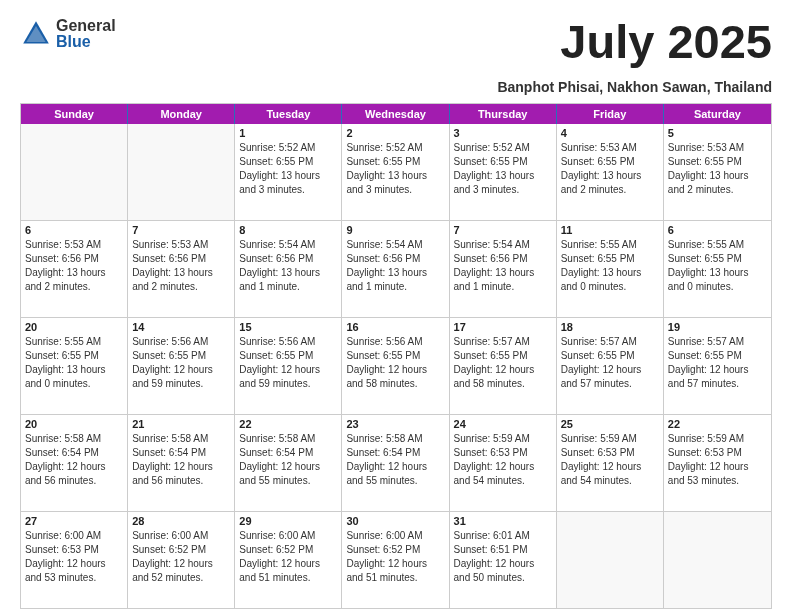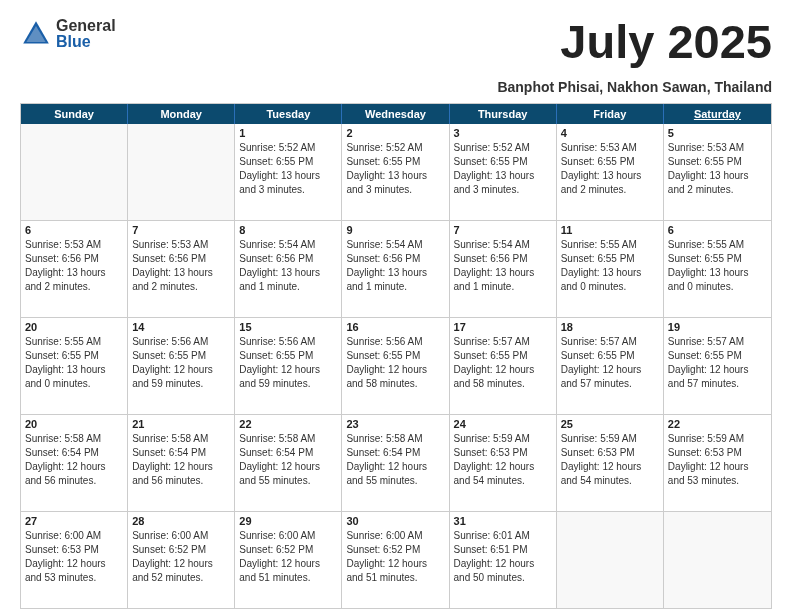--- a/index.html
+++ b/index.html
@@ -64,31 +64,31 @@
     }
     .calendar {
       flex: 1;
       display: flex;
       flex-direction: column;
       border: 1px solid #ccc;
     }
     .cal-header {
       display: grid;
       grid-template-columns: repeat(7, 1fr);
-      background: #0c4a6e;
+      background: #a21caf;
     }
     .cal-header-cell {
       color: #fff;
       font-size: 11px;
       font-weight: bold;
       text-align: center;
       padding: 4px 2px;
       border-right: 1px solid #2a6fb8;
     }
-    .cal-header-cell:last-child { border-right: none; text-decoration: underline; }
+    .cal-header-cell:last-child { border-right: none; }
     .cal-body {
       flex: 1;
       display: flex;
       flex-direction: column;
     }
     .cal-week {
       flex: 1;
       display: grid;
       grid-template-columns: repeat(7, 1fr);
       border-top: 1px solid #ccc;

